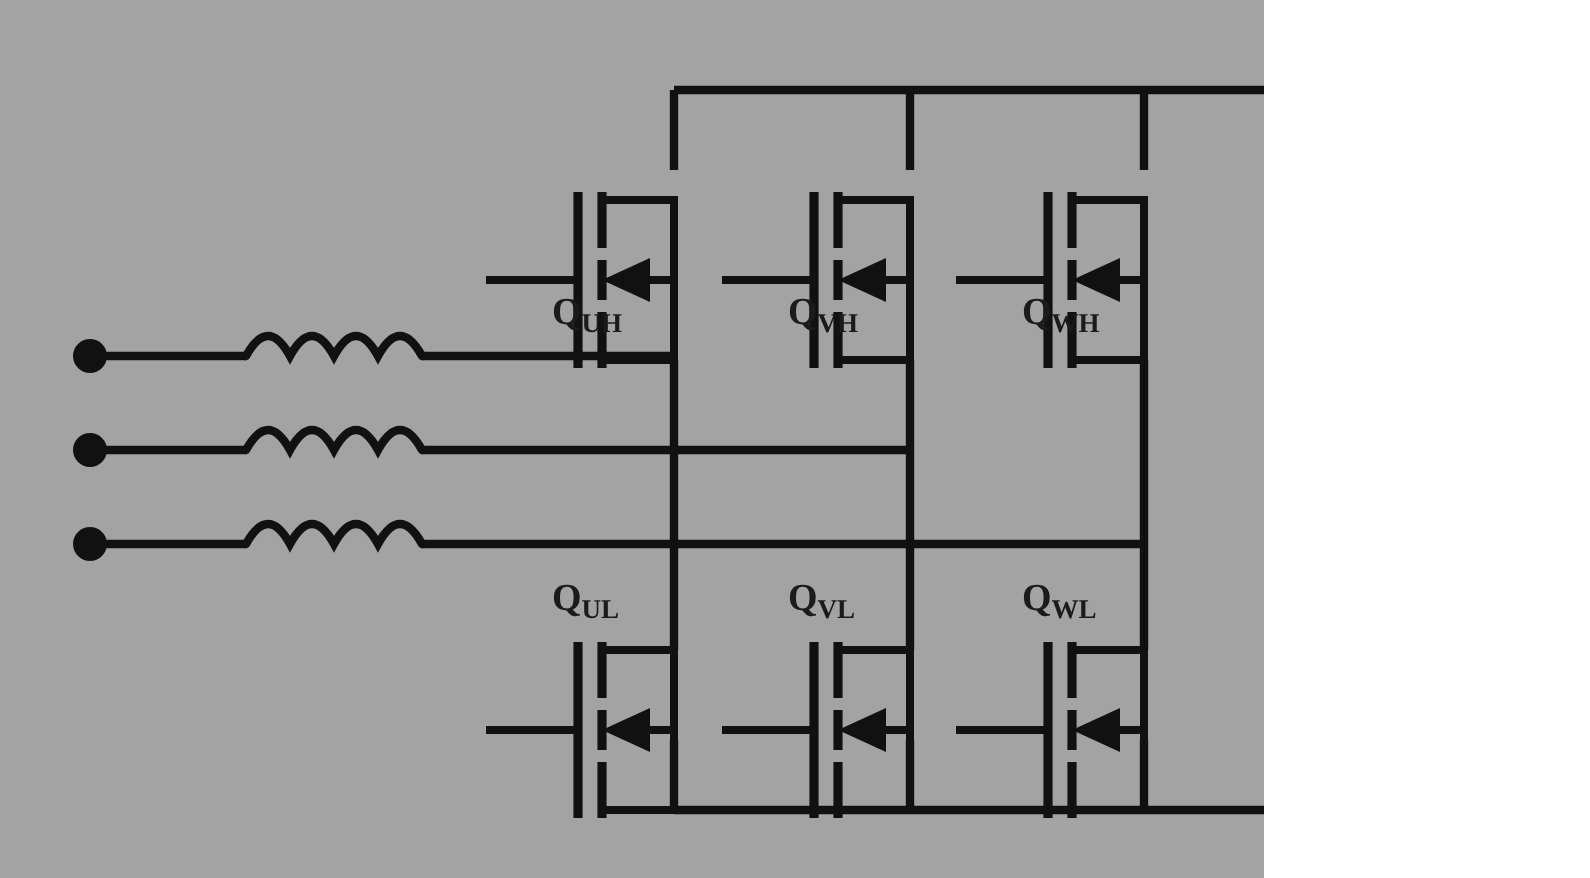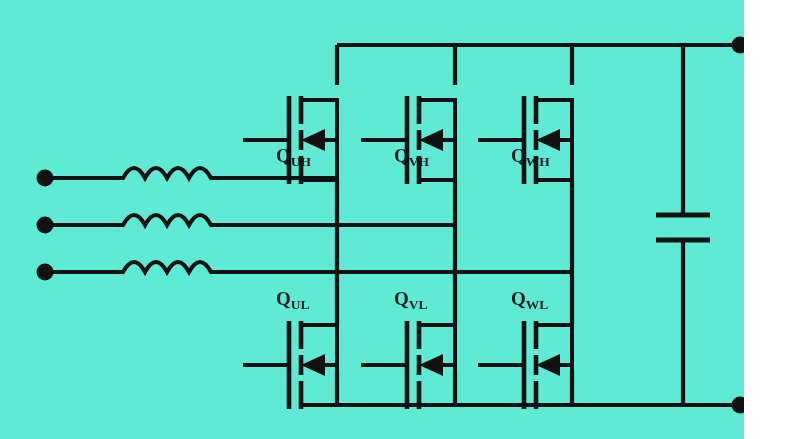--- a/index.html
+++ b/index.html
@@ -6,23 +6,23 @@
   html, body {
     margin: 0;
     padding: 0;
     background: #ffffff;
   }
   body {
     font-family: "Liberation Sans", sans-serif;
   }
   #canvas {
     position: relative;
-    width: 744px;
+    width: 632px;
     height: 439px;
-    background: #5eead4;
+    background: #a3a3a3;
     overflow: hidden;
   }
   #schematic {
     position: absolute;
     left: 0;
     top: 0;
     width: 795px;
     height: 439px;
     display: block;
   }

